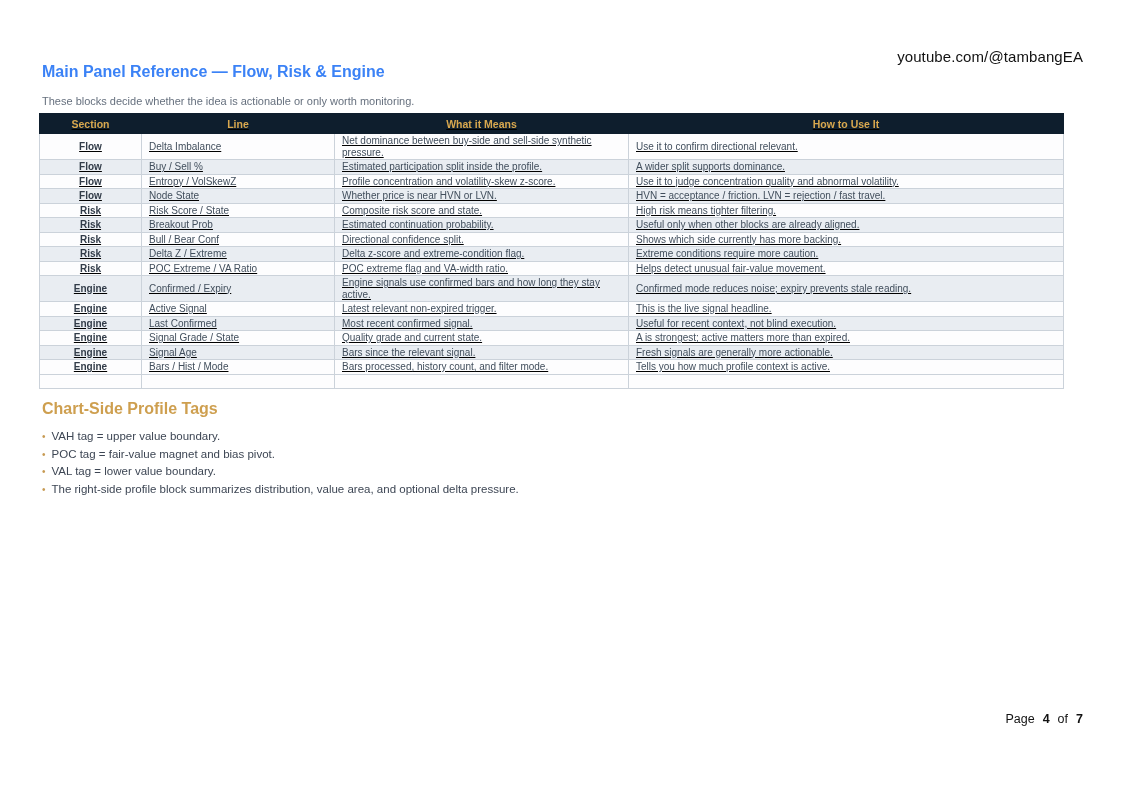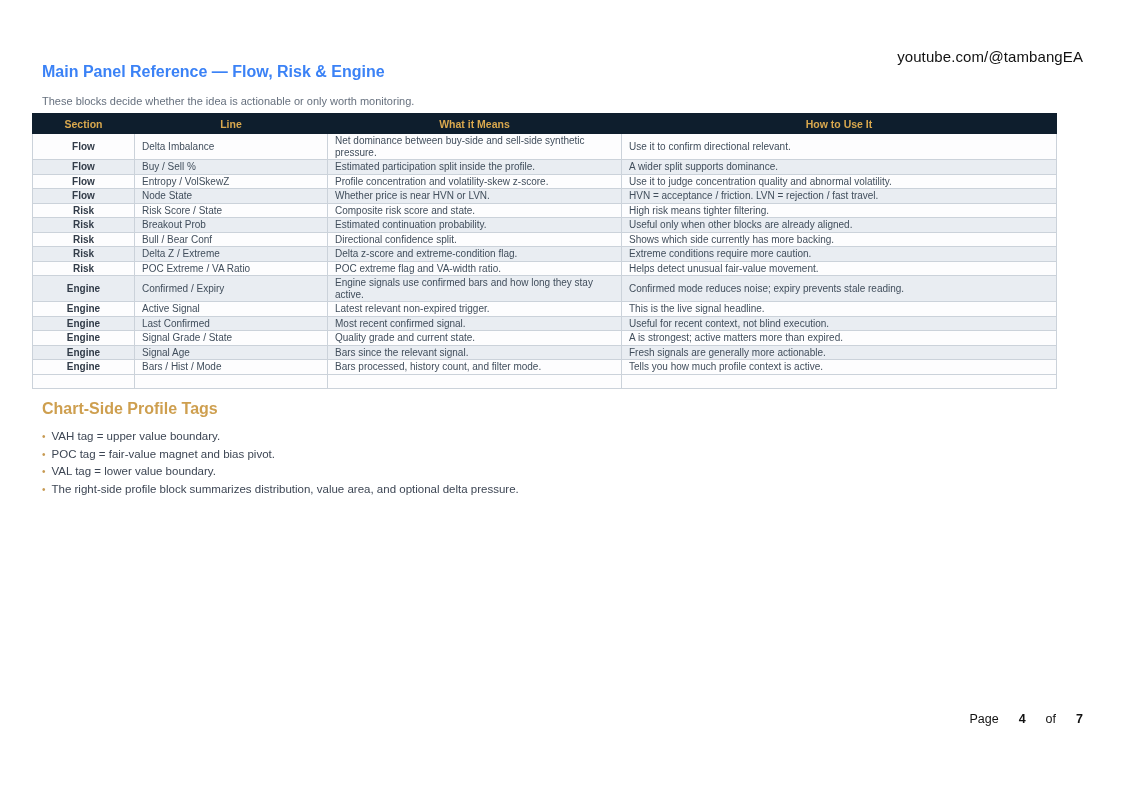--- a/index.html
+++ b/index.html
@@ -12,21 +12,21 @@
     font-size:15px; color:#121212; letter-spacing:0.1px;
   }
   .title-main {
     position:absolute; left:42px; top:63px;
     font-size:16px; font-weight:bold; color:#3b82f6;
   }
   .subtitle {
     position:absolute; left:42px; top:95px;
     font-size:11px; color:#66707E;
   }
-  .table-wrap { position:absolute; left:32px; top:113px; width:1024px; }
+  .table-wrap { position:absolute; left:39px; top:113px; width:1024px;text-decoration:underline; }
   table.ref {
     border-collapse:collapse; width:100%; table-layout:fixed;
     font-size:10px; color:#414E5C;
   }
   table.ref { border:1px solid #C6CDD5; }
   table.ref thead th {
     background:#0E1E2D; color:#D9A84E; font-weight:bold; font-size:10.5px;
     height:19px; text-align:center; padding:0 4px;
     border:1px solid #0E1E2D; border-left:1px solid #8A939E;
   }
@@ -44,21 +44,21 @@
     font-size:16px; font-weight:bold; color:#CE9F4F;
   }
   .bullets {
     position:absolute; left:42px; top:430px;
     font-size:11.5px; color:#3D4654;
   }
   .bullet-row { display:flex; gap:6px; align-items:baseline; margin-bottom:4.5px; line-height:12px; }
   .bullet-dot { color:#C79A53; font-size:10px; }
   .page-footer {
     position:absolute; top:712px; right:40px;
-    font-size:12.5px; color:#121212; display:flex; gap:20px;
+    font-size:12.5px; color:#121212; display:flex; gap:8px;
   }
   .page-footer .bold { font-weight:bold; }
 </style>
 </head>
 <body>
 
 <div class="yt-label">youtube.com/@tambangEA</div>
 
 <div class="title-main">Main Panel Reference — Flow, Risk &amp; Engine</div>
 <div class="subtitle">These blocks decide whether the idea is actionable or only worth monitoring.</div>

